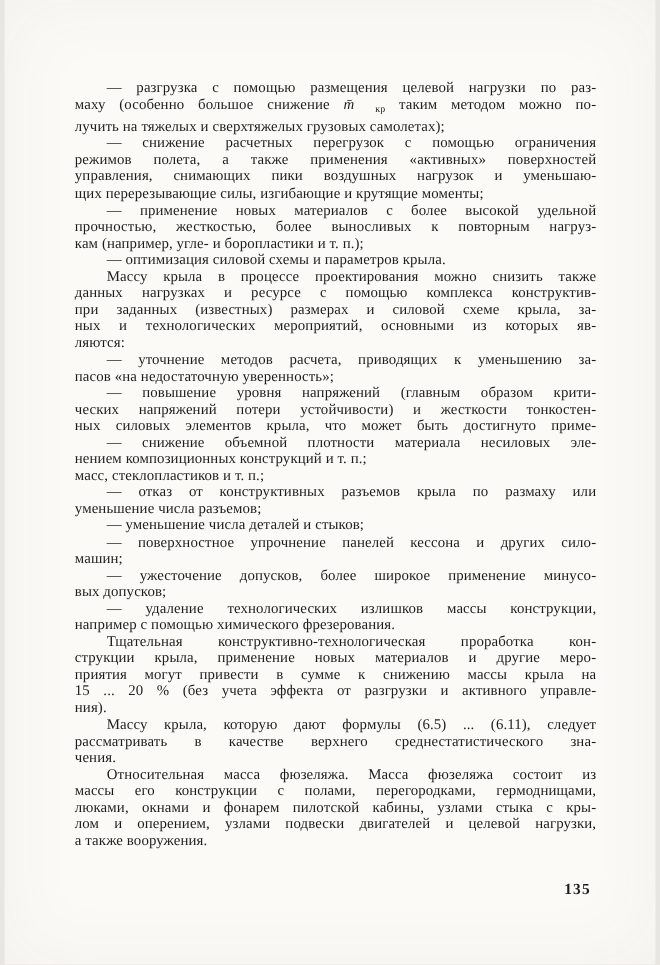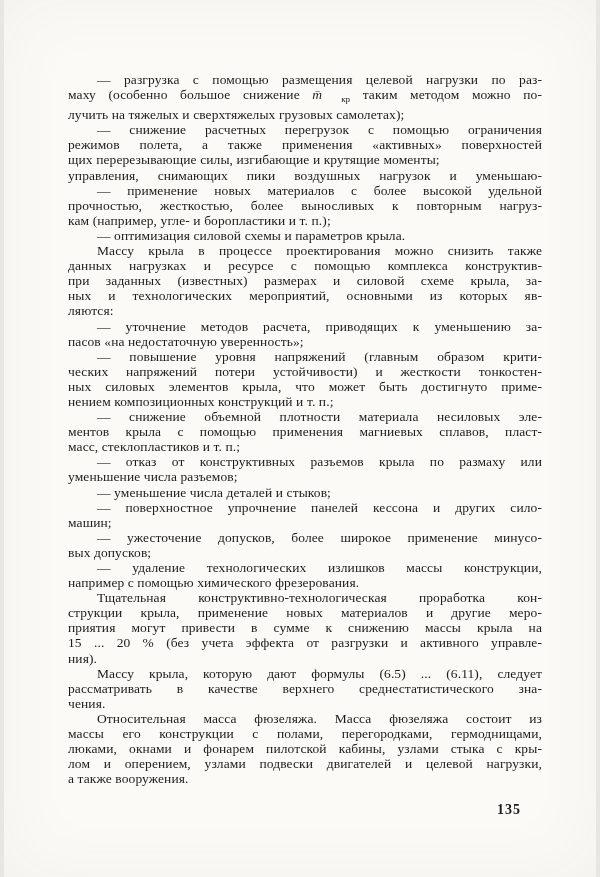--- a/index.html
+++ b/index.html
@@ -46,56 +46,55 @@
   }
   .seg-sub {
     font-size: 9px;
     vertical-align: -3px;
     letter-spacing: 0;
     margin-left: 19px;
   }
   .page-number {
     position: absolute;
     top: 802px;
-    right: 75px;
+    right: 59px;
     color: #1c1c1c;
     font-size: 14px;
     font-weight: bold;
     letter-spacing: 1px;
   }
 </style>
 </head>
 <body>
 
 <div class="scan-page">
   <div class="text-block">
       <div class="line indent"><span>— разгрузка с помощью размещения целевой нагрузки по раз-</span></div>
       <div class="line"><span>маху (особенно большое снижение </span><span class="seg-math">m̄</span><span class="seg-sub">кр</span><span> таким методом можно по-</span></div>
       <div class="line end"><span>лучить на тяжелых и сверхтяжелых грузовых самолетах);</span></div>
       <div class="line indent"><span>— снижение расчетных перегрузок с помощью ограничения</span></div>
       <div class="line"><span>режимов полета, а также применения «активных» поверхностей</span></div>
+      <div class="line"><span>управления, снимающих пики воздушных нагрузок и уменьшаю-</span></div>
       <div class="line end"><span>щих перерезывающие силы, изгибающие и крутящие моменты;</span></div>
-      <div class="line"><span>управления, снимающих пики воздушных нагрузок и уменьшаю-</span></div>
       <div class="line indent"><span>— применение новых материалов с более высокой удельной</span></div>
       <div class="line"><span>прочностью, жесткостью, более выносливых к повторным нагруз-</span></div>
       <div class="line end"><span>кам (например, угле- и боропластики и т. п.);</span></div>
       <div class="line indent end"><span>— оптимизация силовой схемы и параметров крыла.</span></div>
       <div class="line indent"><span>Массу крыла в процессе проектирования можно снизить также</span></div>
       <div class="line"><span>данных нагрузках и ресурсе с помощью комплекса конструктив-</span></div>
       <div class="line"><span>при заданных (известных) размерах и силовой схеме крыла, за-</span></div>
       <div class="line"><span>ных и технологических мероприятий, основными из которых яв-</span></div>
       <div class="line end"><span>ляются:</span></div>
       <div class="line indent"><span>— уточнение методов расчета, приводящих к уменьшению за-</span></div>
       <div class="line end"><span>пасов «на недостаточную уверенность»;</span></div>
       <div class="line indent"><span>— повышение уровня напряжений (главным образом крити-</span></div>
       <div class="line"><span>ческих напряжений потери устойчивости) и жесткости тонкостен-</span></div>
       <div class="line"><span>ных силовых элементов крыла, что может быть достигнуто приме-</span></div>
+      <div class="line indent"><span>— снижение объемной плотности материала несиловых эле-</span></div>
       <div class="line end"><span>нением композиционных конструкций и т. п.;</span></div>
-      <div class="line indent"><span>— снижение объемной плотности материала несиловых эле-</span></div>
-      <div class="line"><span>ментов крыла с помощью применения магниевых сплавов, пласт-</span></div>
       <div class="line end"><span>масс, стеклопластиков и т. п.;</span></div>
       <div class="line indent"><span>— отказ от конструктивных разъемов крыла по размаху или</span></div>
       <div class="line end"><span>уменьшение числа разъемов;</span></div>
       <div class="line indent end"><span>— уменьшение числа деталей и стыков;</span></div>
       <div class="line indent"><span>— поверхностное упрочнение панелей кессона и других сило-</span></div>
       <div class="line end"><span>машин;</span></div>
       <div class="line indent"><span>— ужесточение допусков, более широкое применение минусо-</span></div>
       <div class="line end"><span>вых допусков;</span></div>
       <div class="line indent"><span>— удаление технологических излишков массы конструкции,</span></div>
       <div class="line end"><span>например с помощью химического фрезерования.</span></div>

